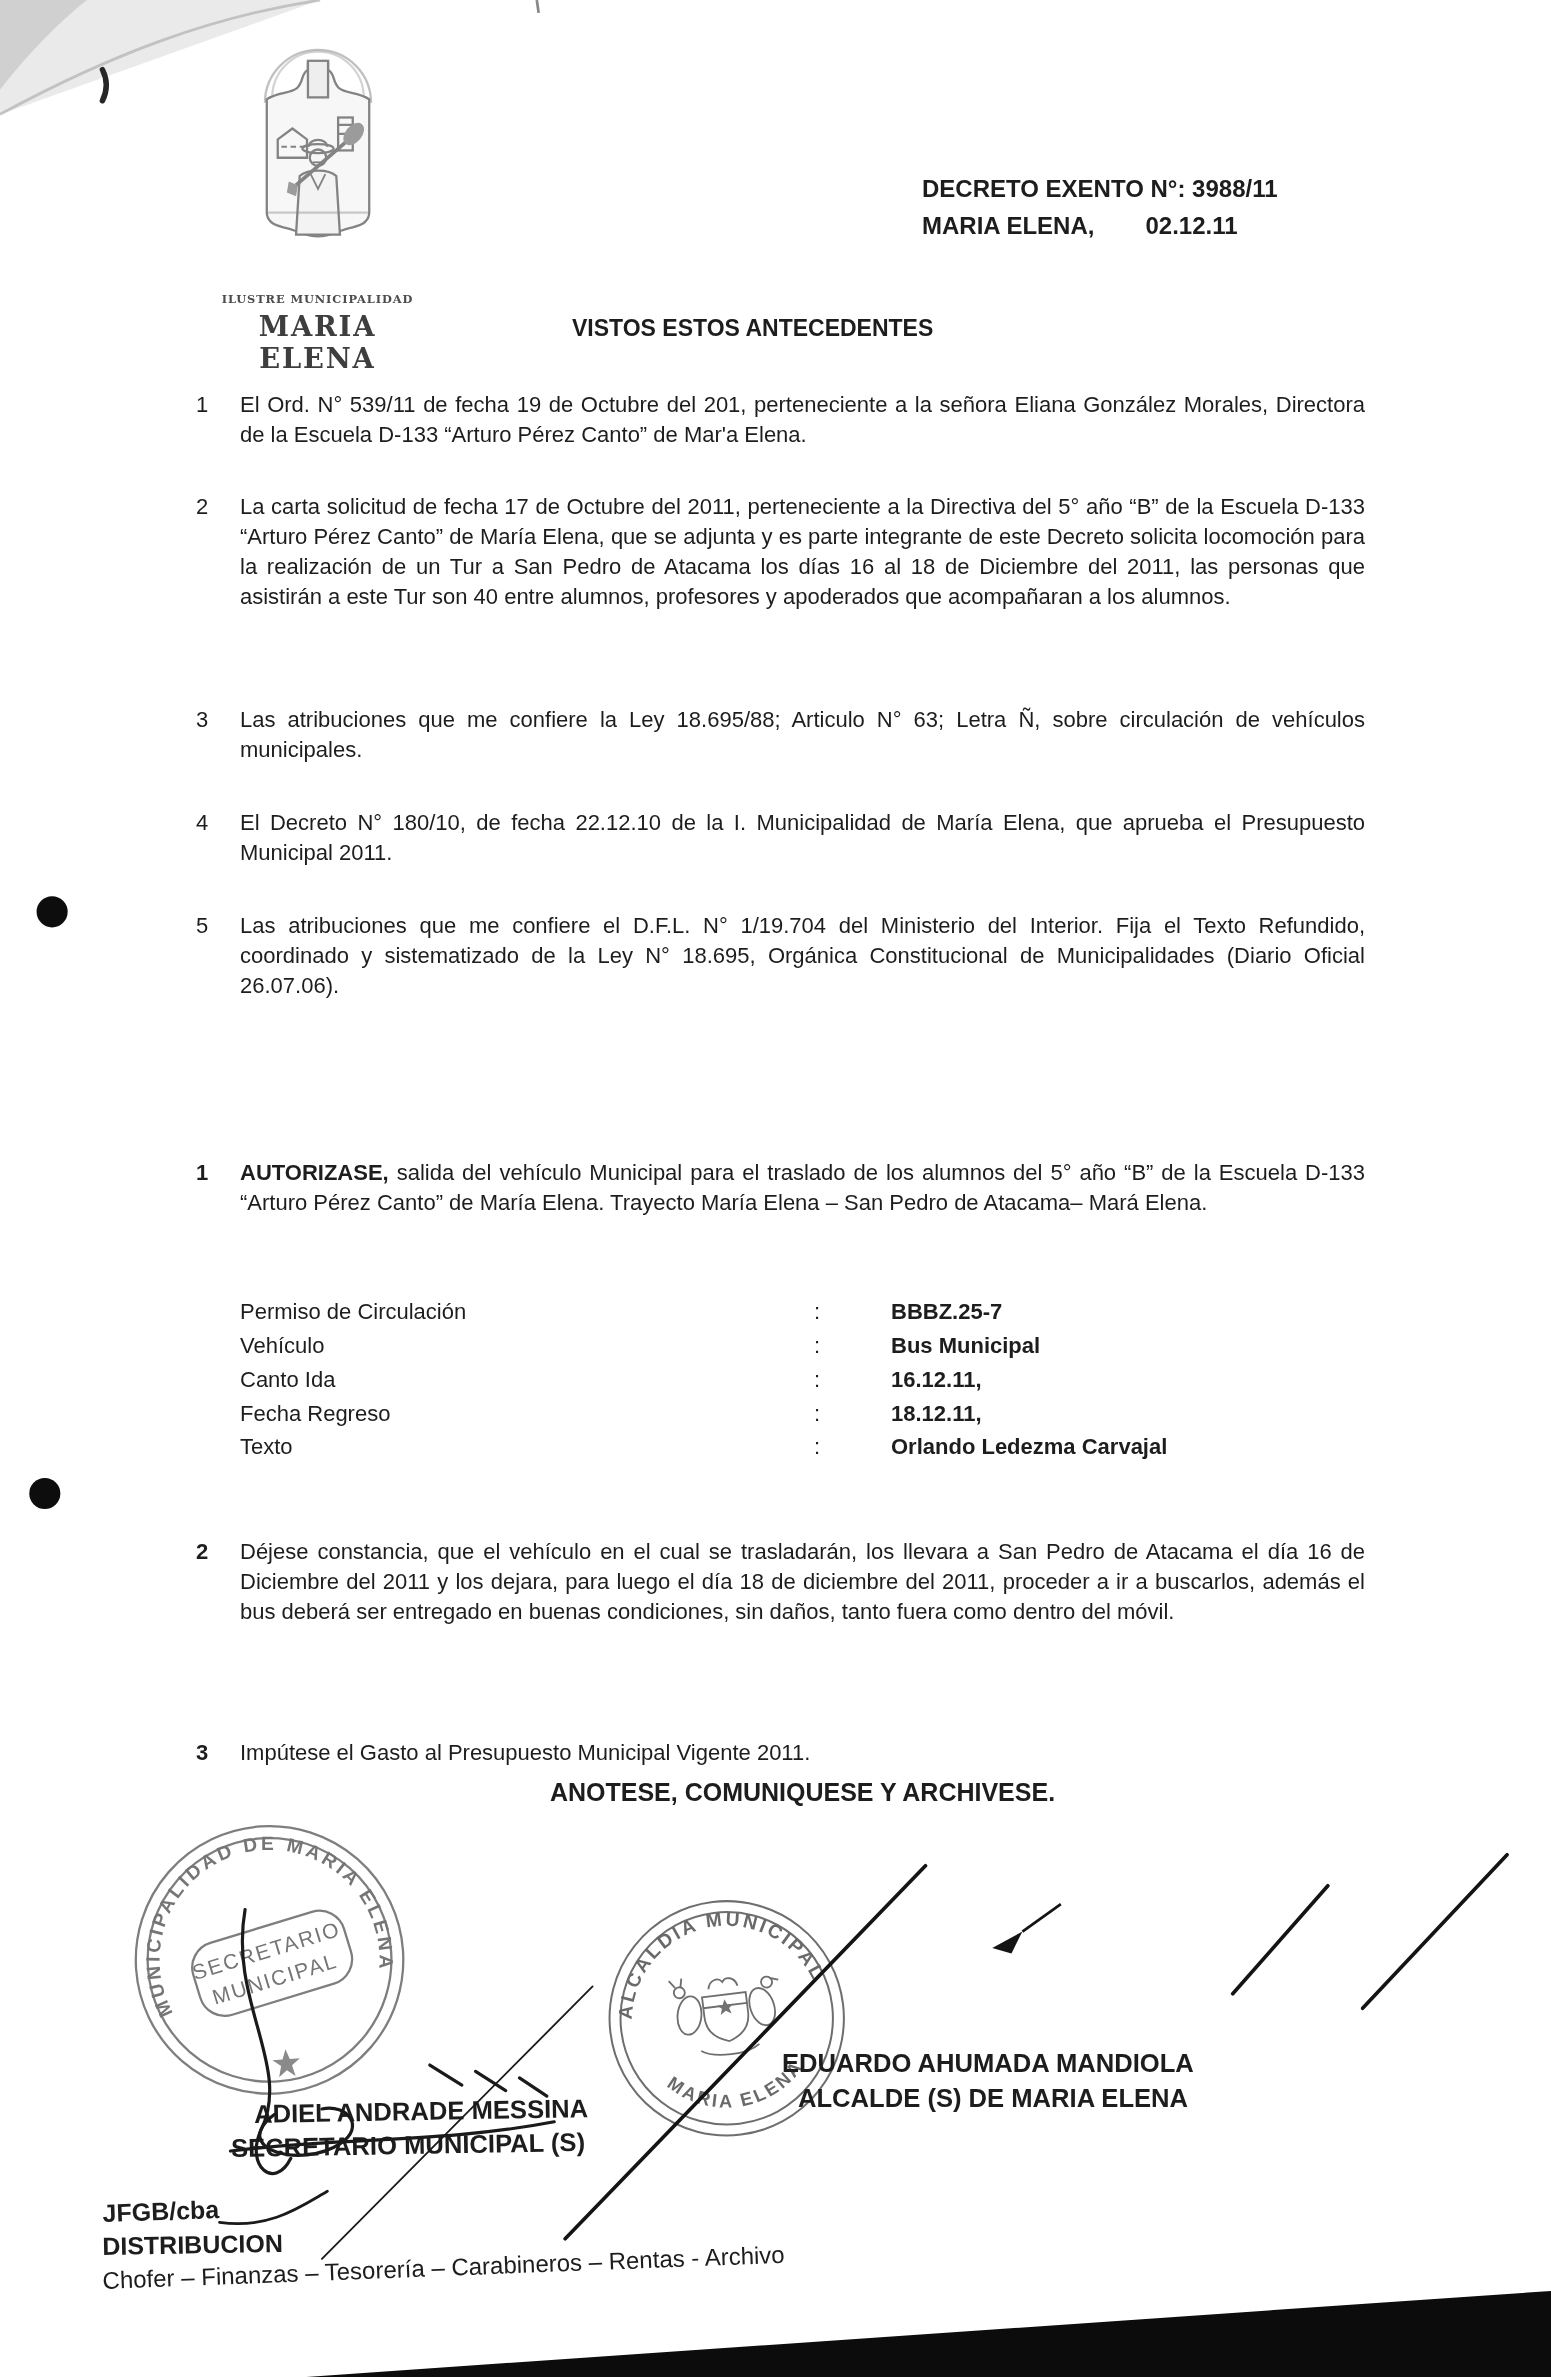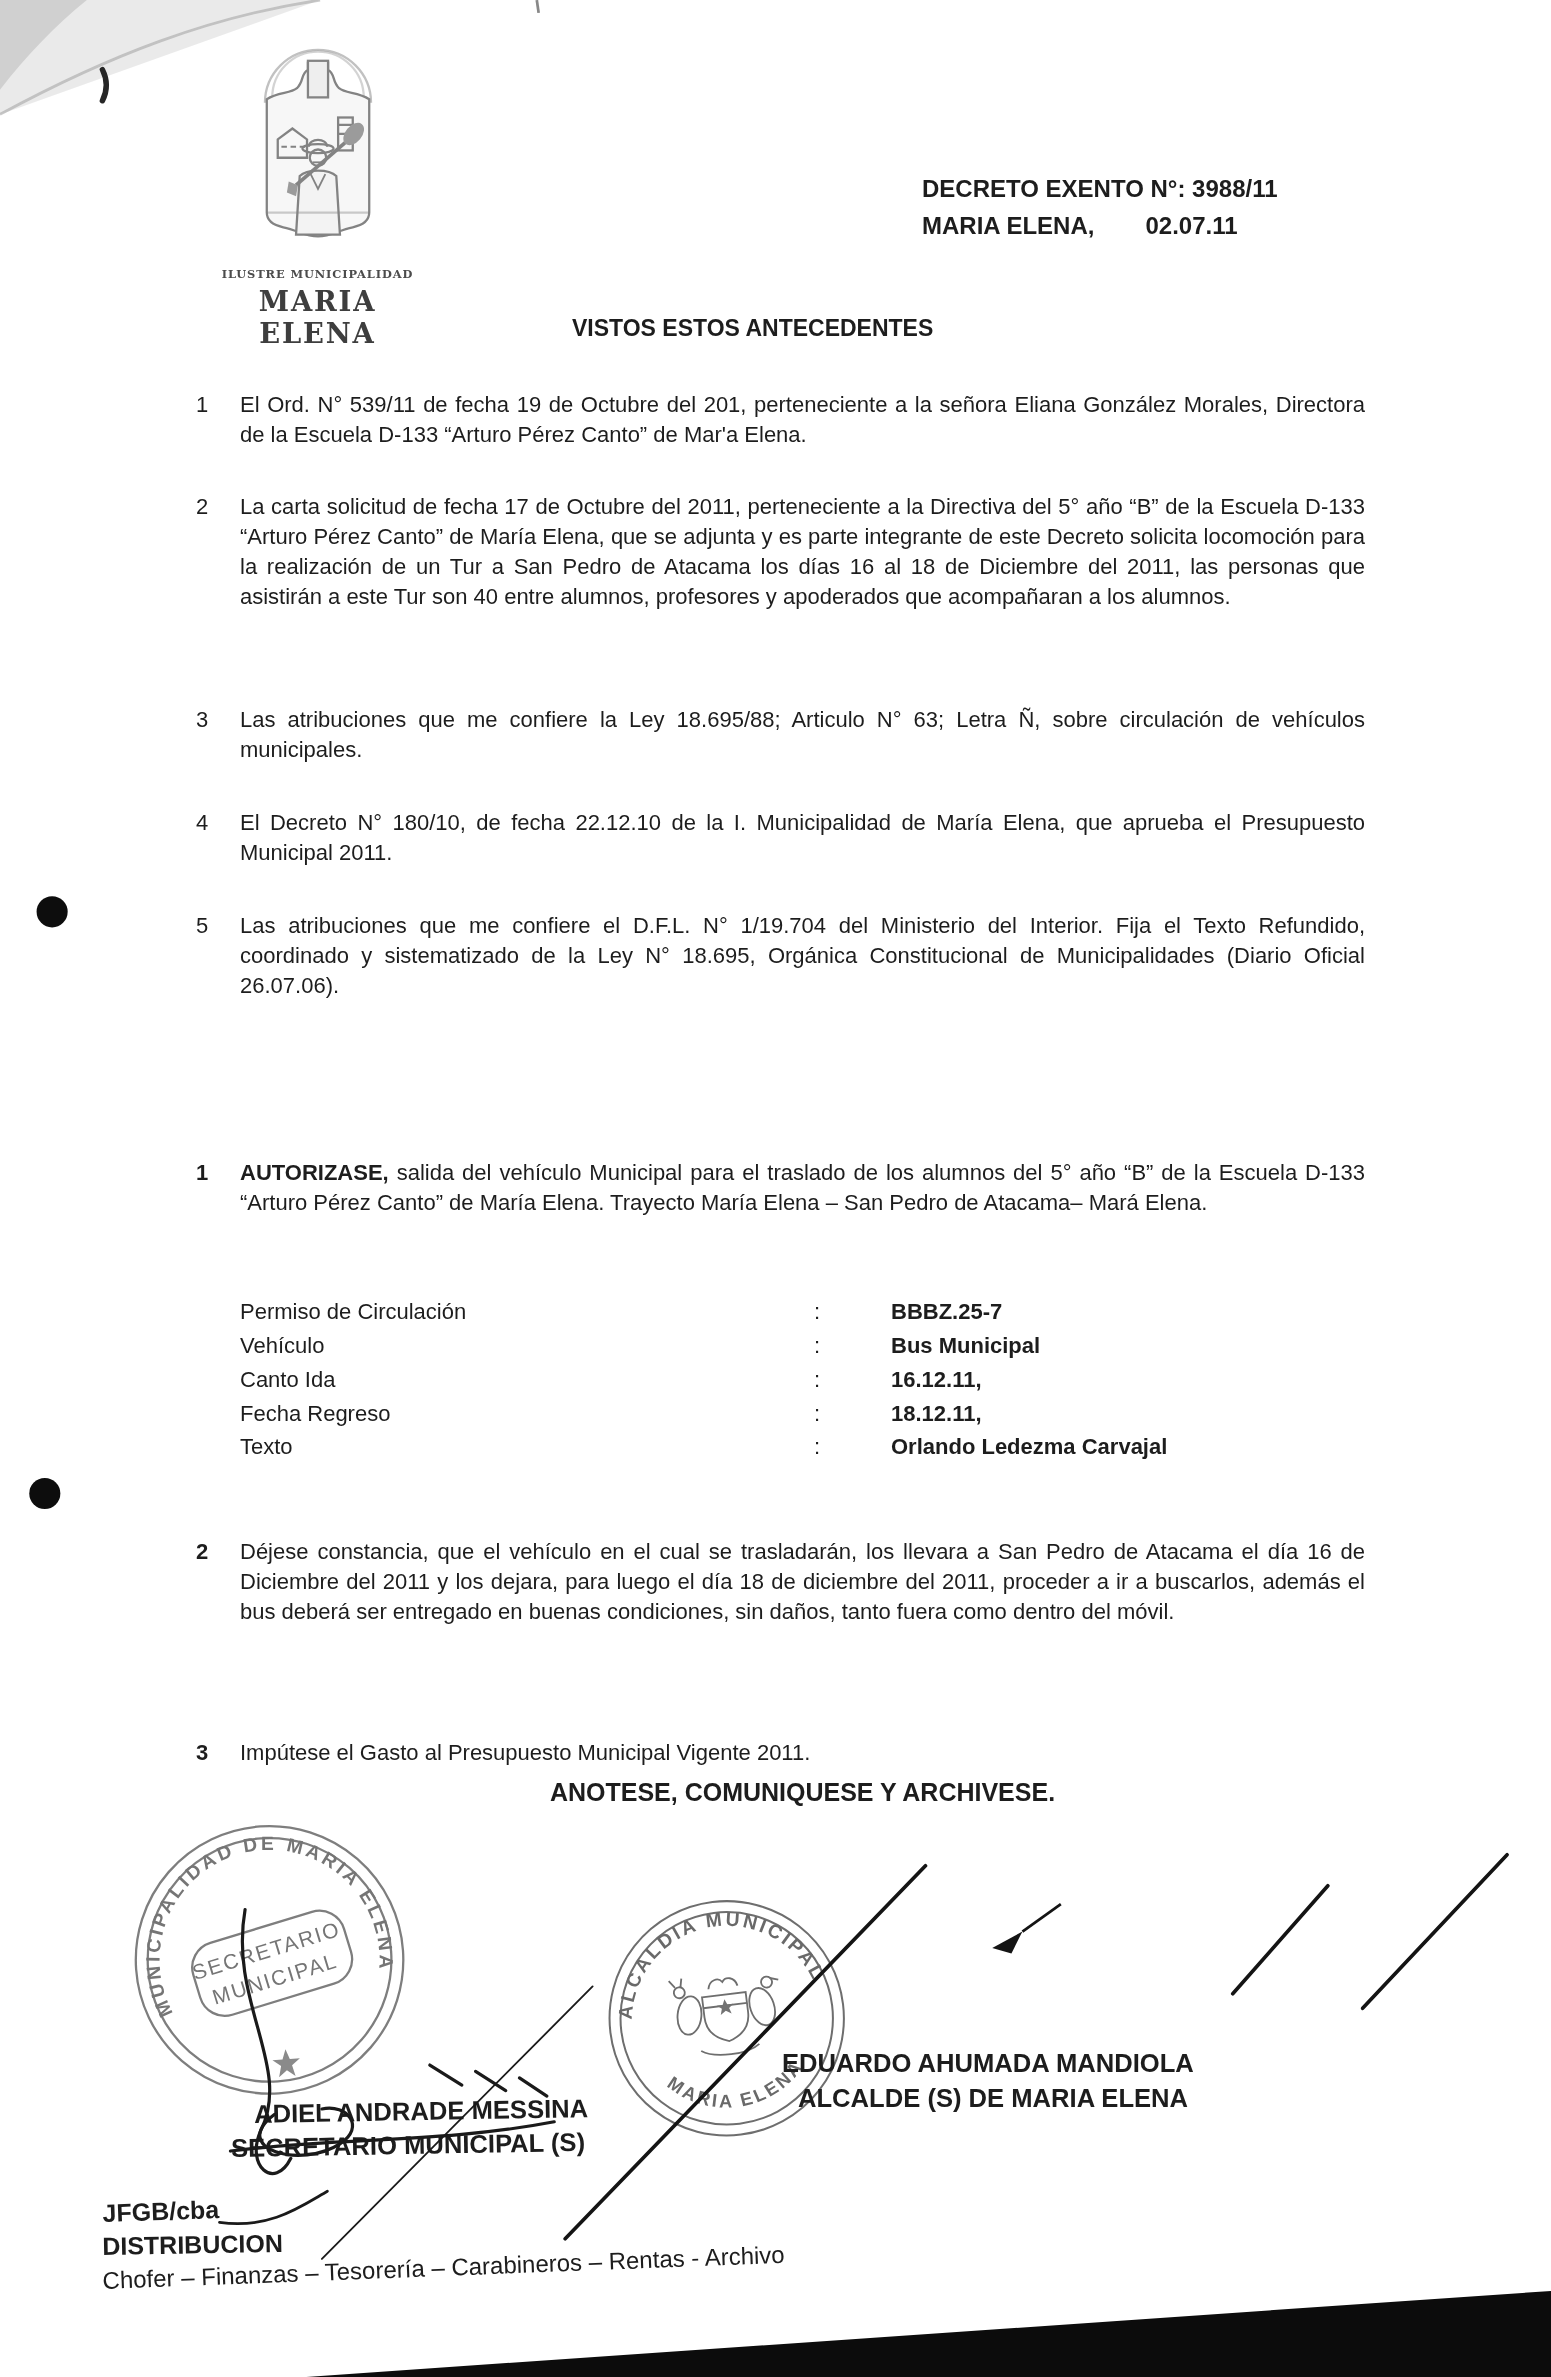--- a/index.html
+++ b/index.html
@@ -6,21 +6,21 @@
   html,body { background:#d8d8d8; }
   #page {
     position:relative; width:1551px; height:2377px; margin:0 auto;
     background:#ffffff; overflow:hidden;
     font-family:"Liberation Sans", sans-serif; color:#1d1d1d;
   }
   .abs { position:absolute; }
 
   
   .letterhead { left:218px; top:46px; width:199px; text-align:center; }
-  .org-small { margin-top:0; font-family:"DejaVu Serif",serif; font-weight:bold;
+  .org-small { margin-top:25px; font-family:"DejaVu Serif",serif; font-weight:bold;
                font-size:11.4px; letter-spacing:0.9px; color:#4c4c4c; }
   .org-large { margin-top:3.7px; font-family:"DejaVu Serif",serif; font-weight:bold;
                font-size:27.4px; letter-spacing:1.8px; color:#3e3e3e; }
 
   
   .decree-header { left:898px; top:170px; font-weight:bold; font-size:24px; line-height:37px; white-space:nowrap;margin-left:24px; }
   .decree-header .date { display:inline-block; margin-left:51px; }
 
   .vistos-title { left:572px; top:315px; font-weight:bold; font-size:23px; white-space:nowrap; }
 
@@ -96,21 +96,21 @@
         <path d="M50 148 l10 4 l-2 12 l-10 -4 Z" fill="#8a8a8a" stroke="none"></path>
         <path d="M26 182 h112" opacity=".4"></path>
       </g>
     </svg>
     <div class="org-small">ILUSTRE MUNICIPALIDAD</div>
     <div class="org-large">MARIA ELENA</div>
   </div>
 
   <div class="abs decree-header">
     <div><span>DECRETO EXENTO N°:</span> <span>3988/11</span></div>
-    <div><span>MARIA ELENA,</span><span class="date">02.07.11</span></div>
+    <div><span>MARIA ELENA,</span><span class="date">02.12.11</span></div>
   </div>
 
   <div class="abs vistos-title">VISTOS ESTOS ANTECEDENTES</div>
 
   <div class="abs item plain" style="top:390px">
     <span class="num">1</span>
     <p>El Ord.  N° 539/11 de fecha 19 de Octubre del 201, perteneciente a la señora Eliana González Morales, Directora de la Escuela D-133 “Arturo Pérez Canto” de Mar'a Elena.</p>
   </div>
   <div class="abs item plain" style="top:492px">
     <span class="num">2</span>

